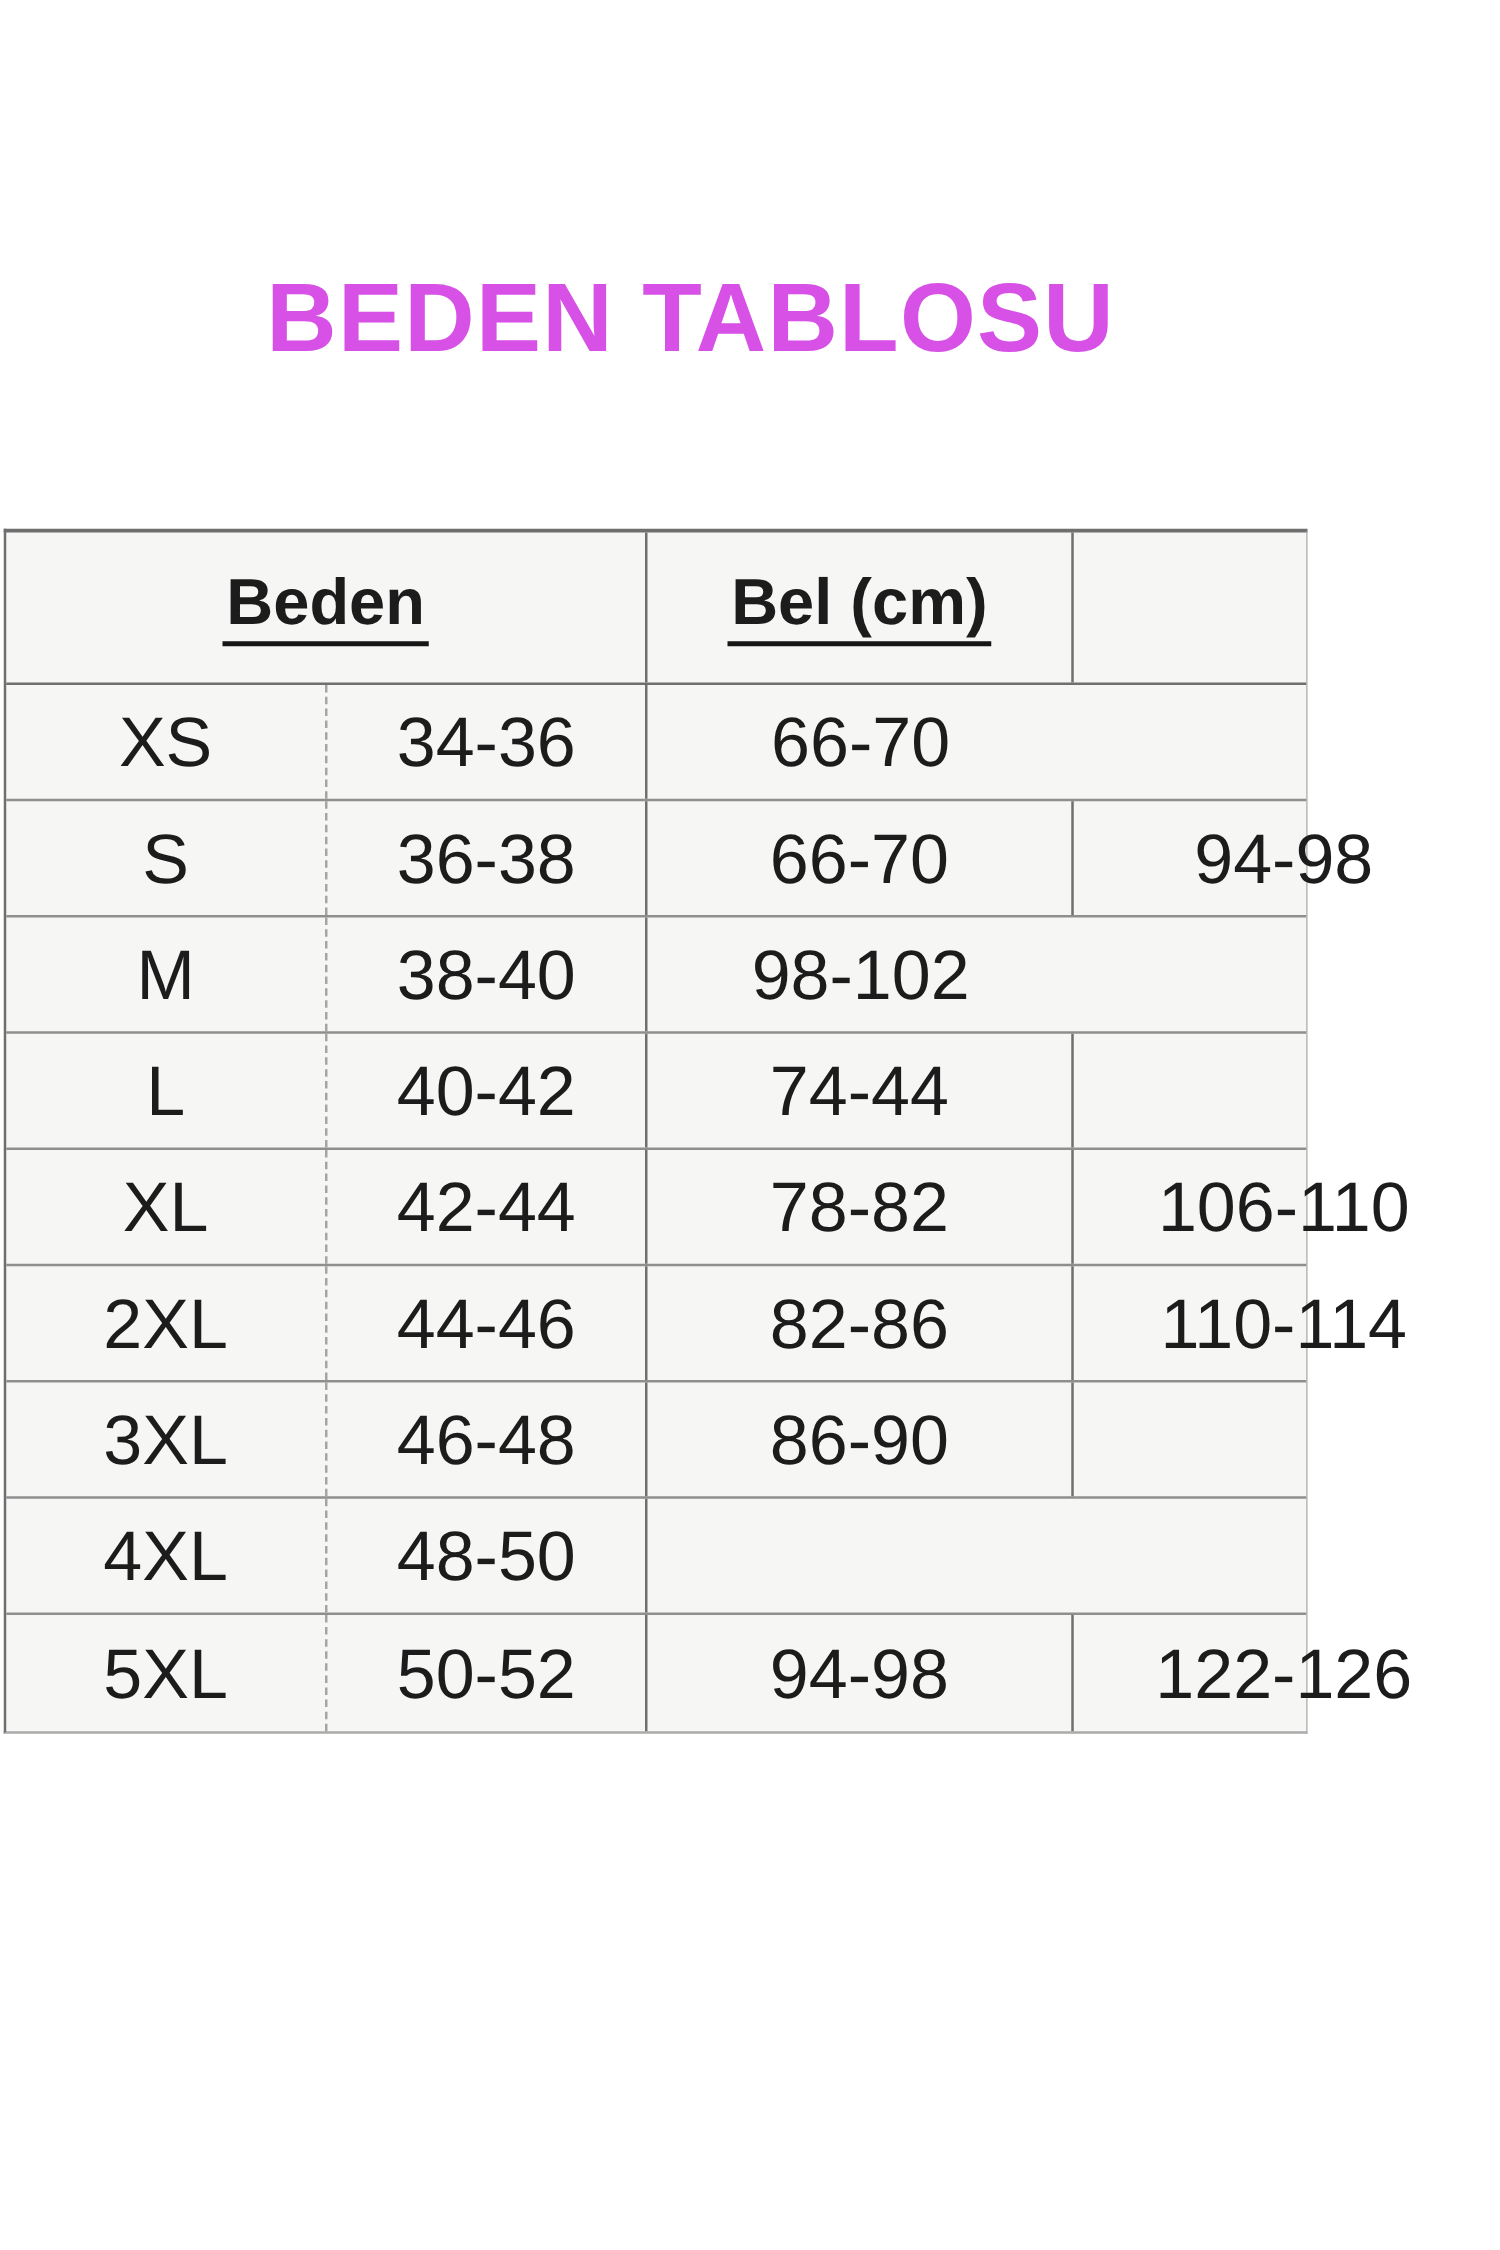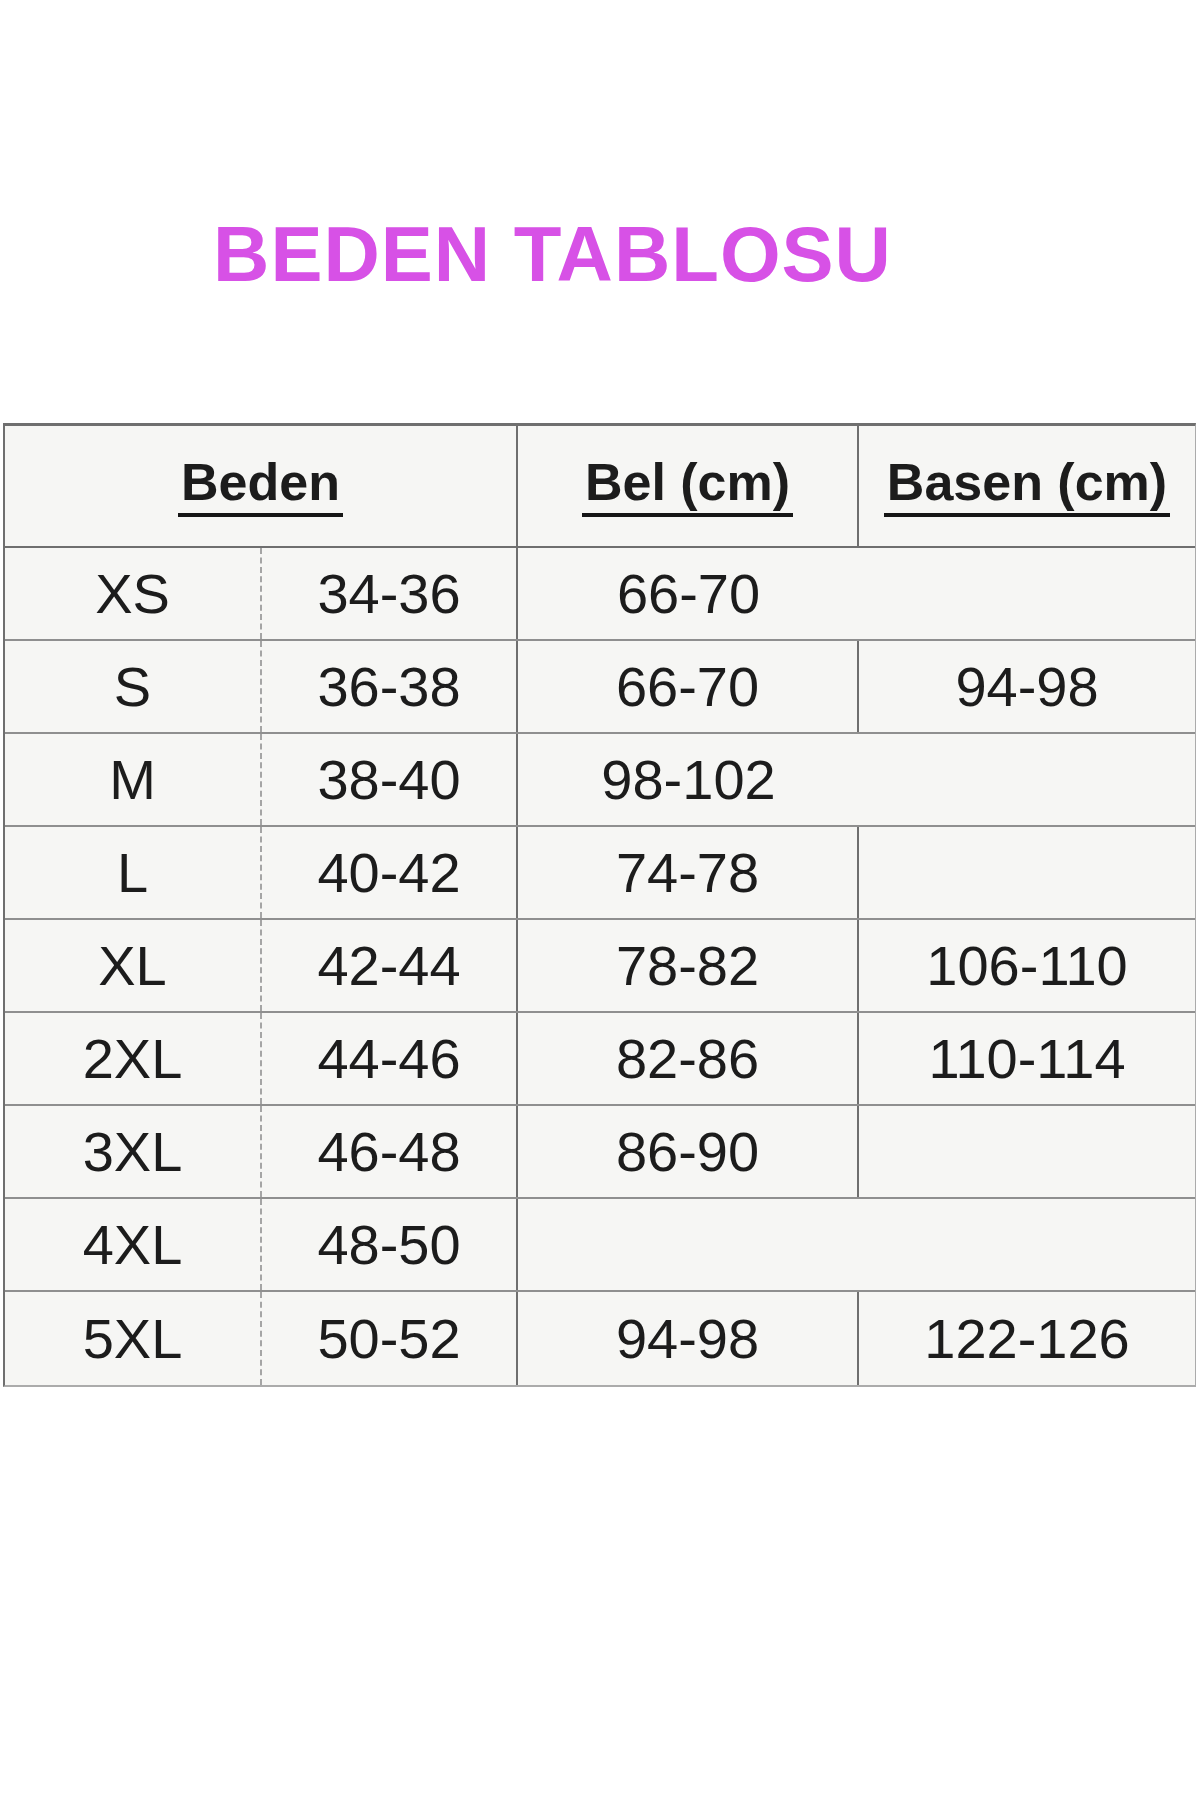--- a/index.html
+++ b/index.html
@@ -25,21 +25,21 @@
     line-height: 1.05;
     font-weight: bold;
     letter-spacing: 1px;
     color: var(--title, #d751e6);
   }
 
   .size-table {
     position: absolute;
     left: 3px;
     top: 423px;
-    width: 1193px;
+    width: 1043px;
     box-sizing: border-box;
     background: var(--table-bg, #f6f6f4);
     border-top: 3px solid var(--border-strong, #6f6f6f);
     border-left: 2px solid var(--border-strong, #6f6f6f);
     border-right: 1px solid var(--border-light, #ababab);
     border-bottom: 2px solid var(--border-light, #ababab);
   }
 
   .trow {
     display: grid;
@@ -101,23 +101,20 @@
 <div class="page-title">BEDEN TABLOSU</div>
 
 <div class="size-table">
   <div class="trow header">
     <div class="cell hcell v-strong">
       <span class="hd">Beden</span>
     </div>
     <div class="cell hcell v-strong">
       <span class="hd">Bel (cm)</span>
     </div>
-    <div class="cell hcell">
-      <span class="hd">Basen (cm)</span>
-    </div>
   </div>
 
   <div class="trow data">
     <div class="cell v-dashed">
       <span>XS</span>
     </div>
     <div class="cell v-strong">
       <span>34-36</span>
     </div>
     <div class="cell">
@@ -153,21 +150,21 @@
   </div>
 
   <div class="trow data">
     <div class="cell v-dashed">
       <span>L</span>
     </div>
     <div class="cell v-strong">
       <span>40-42</span>
     </div>
     <div class="cell v-strong">
-      <span>74-78</span>
+      <span>74-44</span>
     </div>
   </div>
 
   <div class="trow data">
     <div class="cell v-dashed">
       <span>XL</span>
     </div>
     <div class="cell v-strong">
       <span>42-44</span>
     </div>

